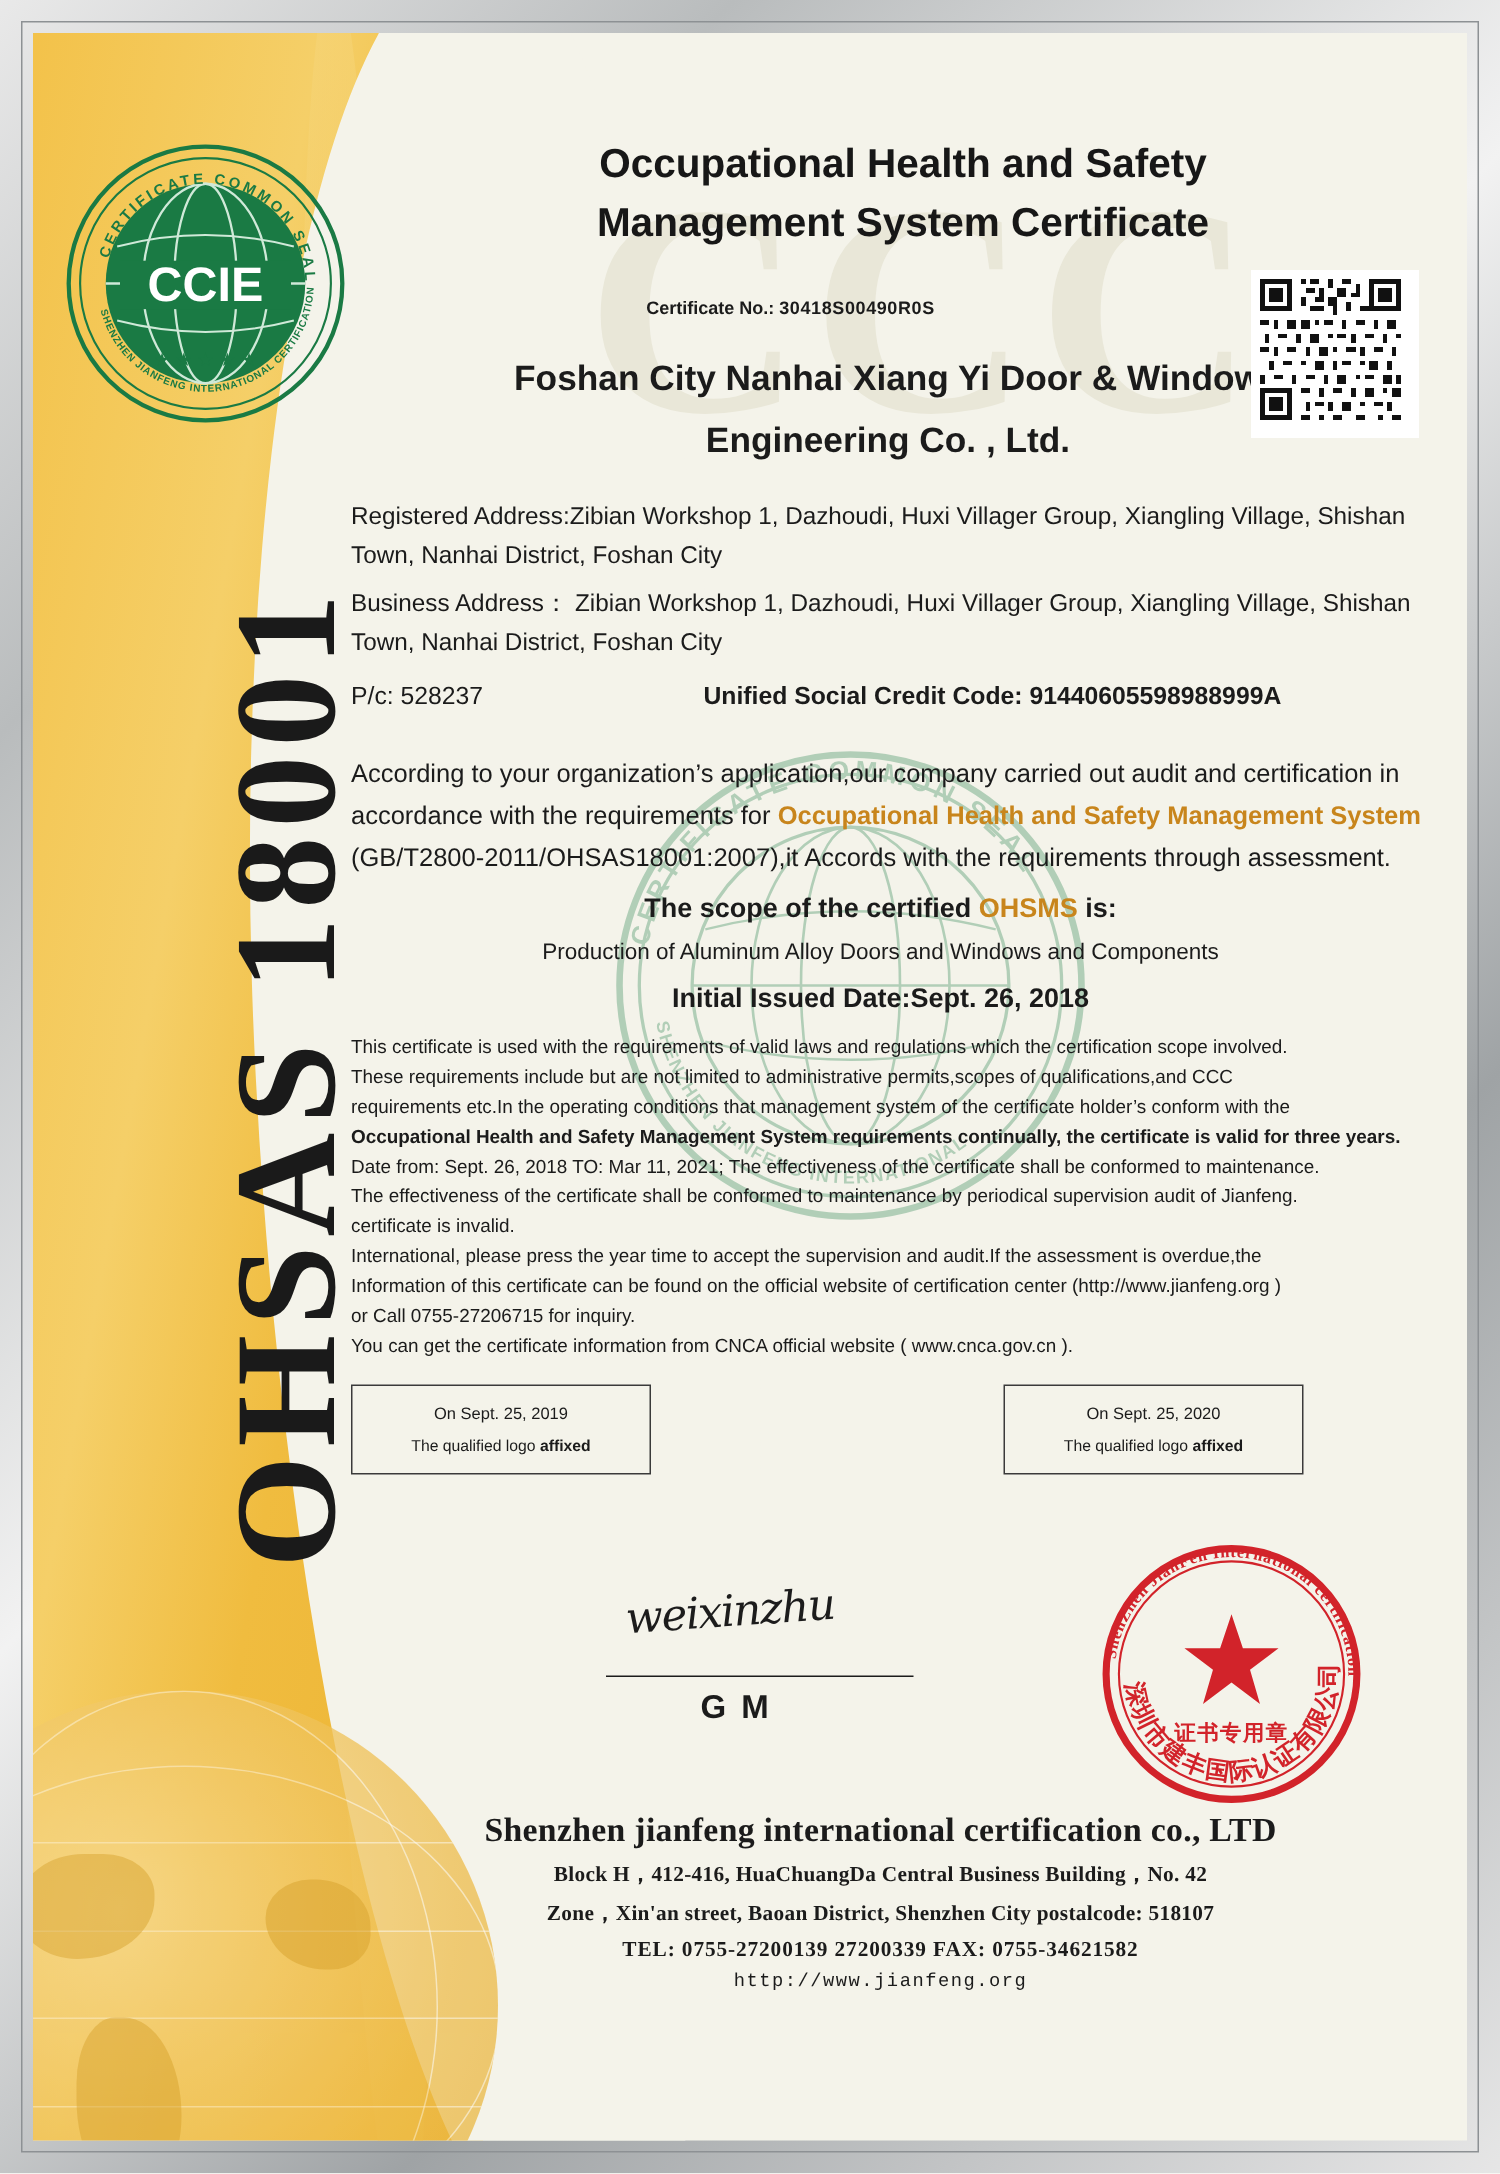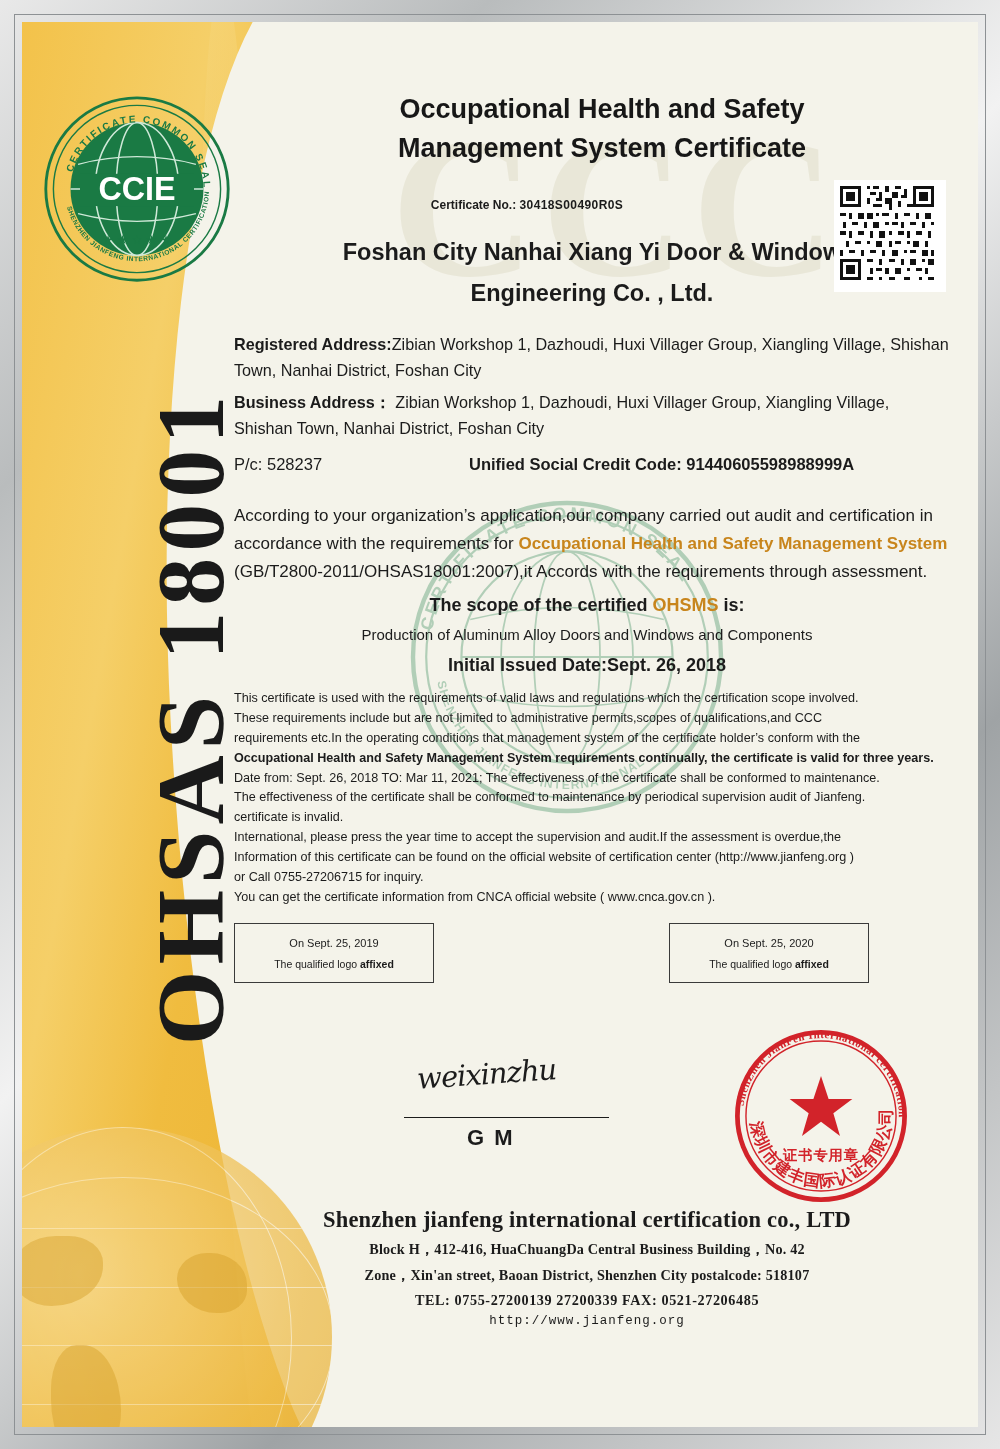--- a/index.html
+++ b/index.html
@@ -164,21 +164,21 @@
     font-weight: 700;
     line-height: 1.75;
     padding-left: 20px;
   }
   .addr-block {
     margin-top: 16px;
     font-size: 16.2px;
     line-height: 1.62;
     padding-left: 22px;
   }
-  .addr-block b { font-weight: 700; }
+  .addr-block b { font-weight: 400; }
   .pc-row {
     margin-top: 14px;
     font-size: 16.5px;
     padding-left: 22px;
     display: flex;
   }
   .pc-row .pc { width: 235px; }
   .pc-row .uscc { font-weight: 600; }
   .para {
     margin-top: 28px;
@@ -568,19 +568,19 @@
             <polygon fill="#d2232a" points="100,58 108,82 133,82 113,97 120,121 100,106 80,121 87,97 67,82 92,82"></polygon>
             <text x="100" y="146" text-anchor="middle" font-family="DejaVu Sans, sans-serif" font-size="15" font-weight="bold" fill="#d2232a" letter-spacing="1">证书专用章</text>
           </svg>
         </div>
       </div>
 
       <div class="footer">
         <div class="org">Shenzhen jianfeng international certification co., LTD</div>
         <div class="addr1">Block H，412-416, HuaChuangDa Central Business Building，No. 42</div>
         <div class="addr2">Zone，Xin'an street, Baoan District, Shenzhen City  postalcode:  518107</div>
-        <div class="tel">TEL:  0755-27200139  27200339        FAX:  0521-27206485</div>
+        <div class="tel">TEL:  0755-27200139  27200339        FAX:  0755-34621582</div>
         <div class="web">http://www.jianfeng.org</div>
       </div>
 
     </div>
   </div>
 </div>
 
 </body></html>

